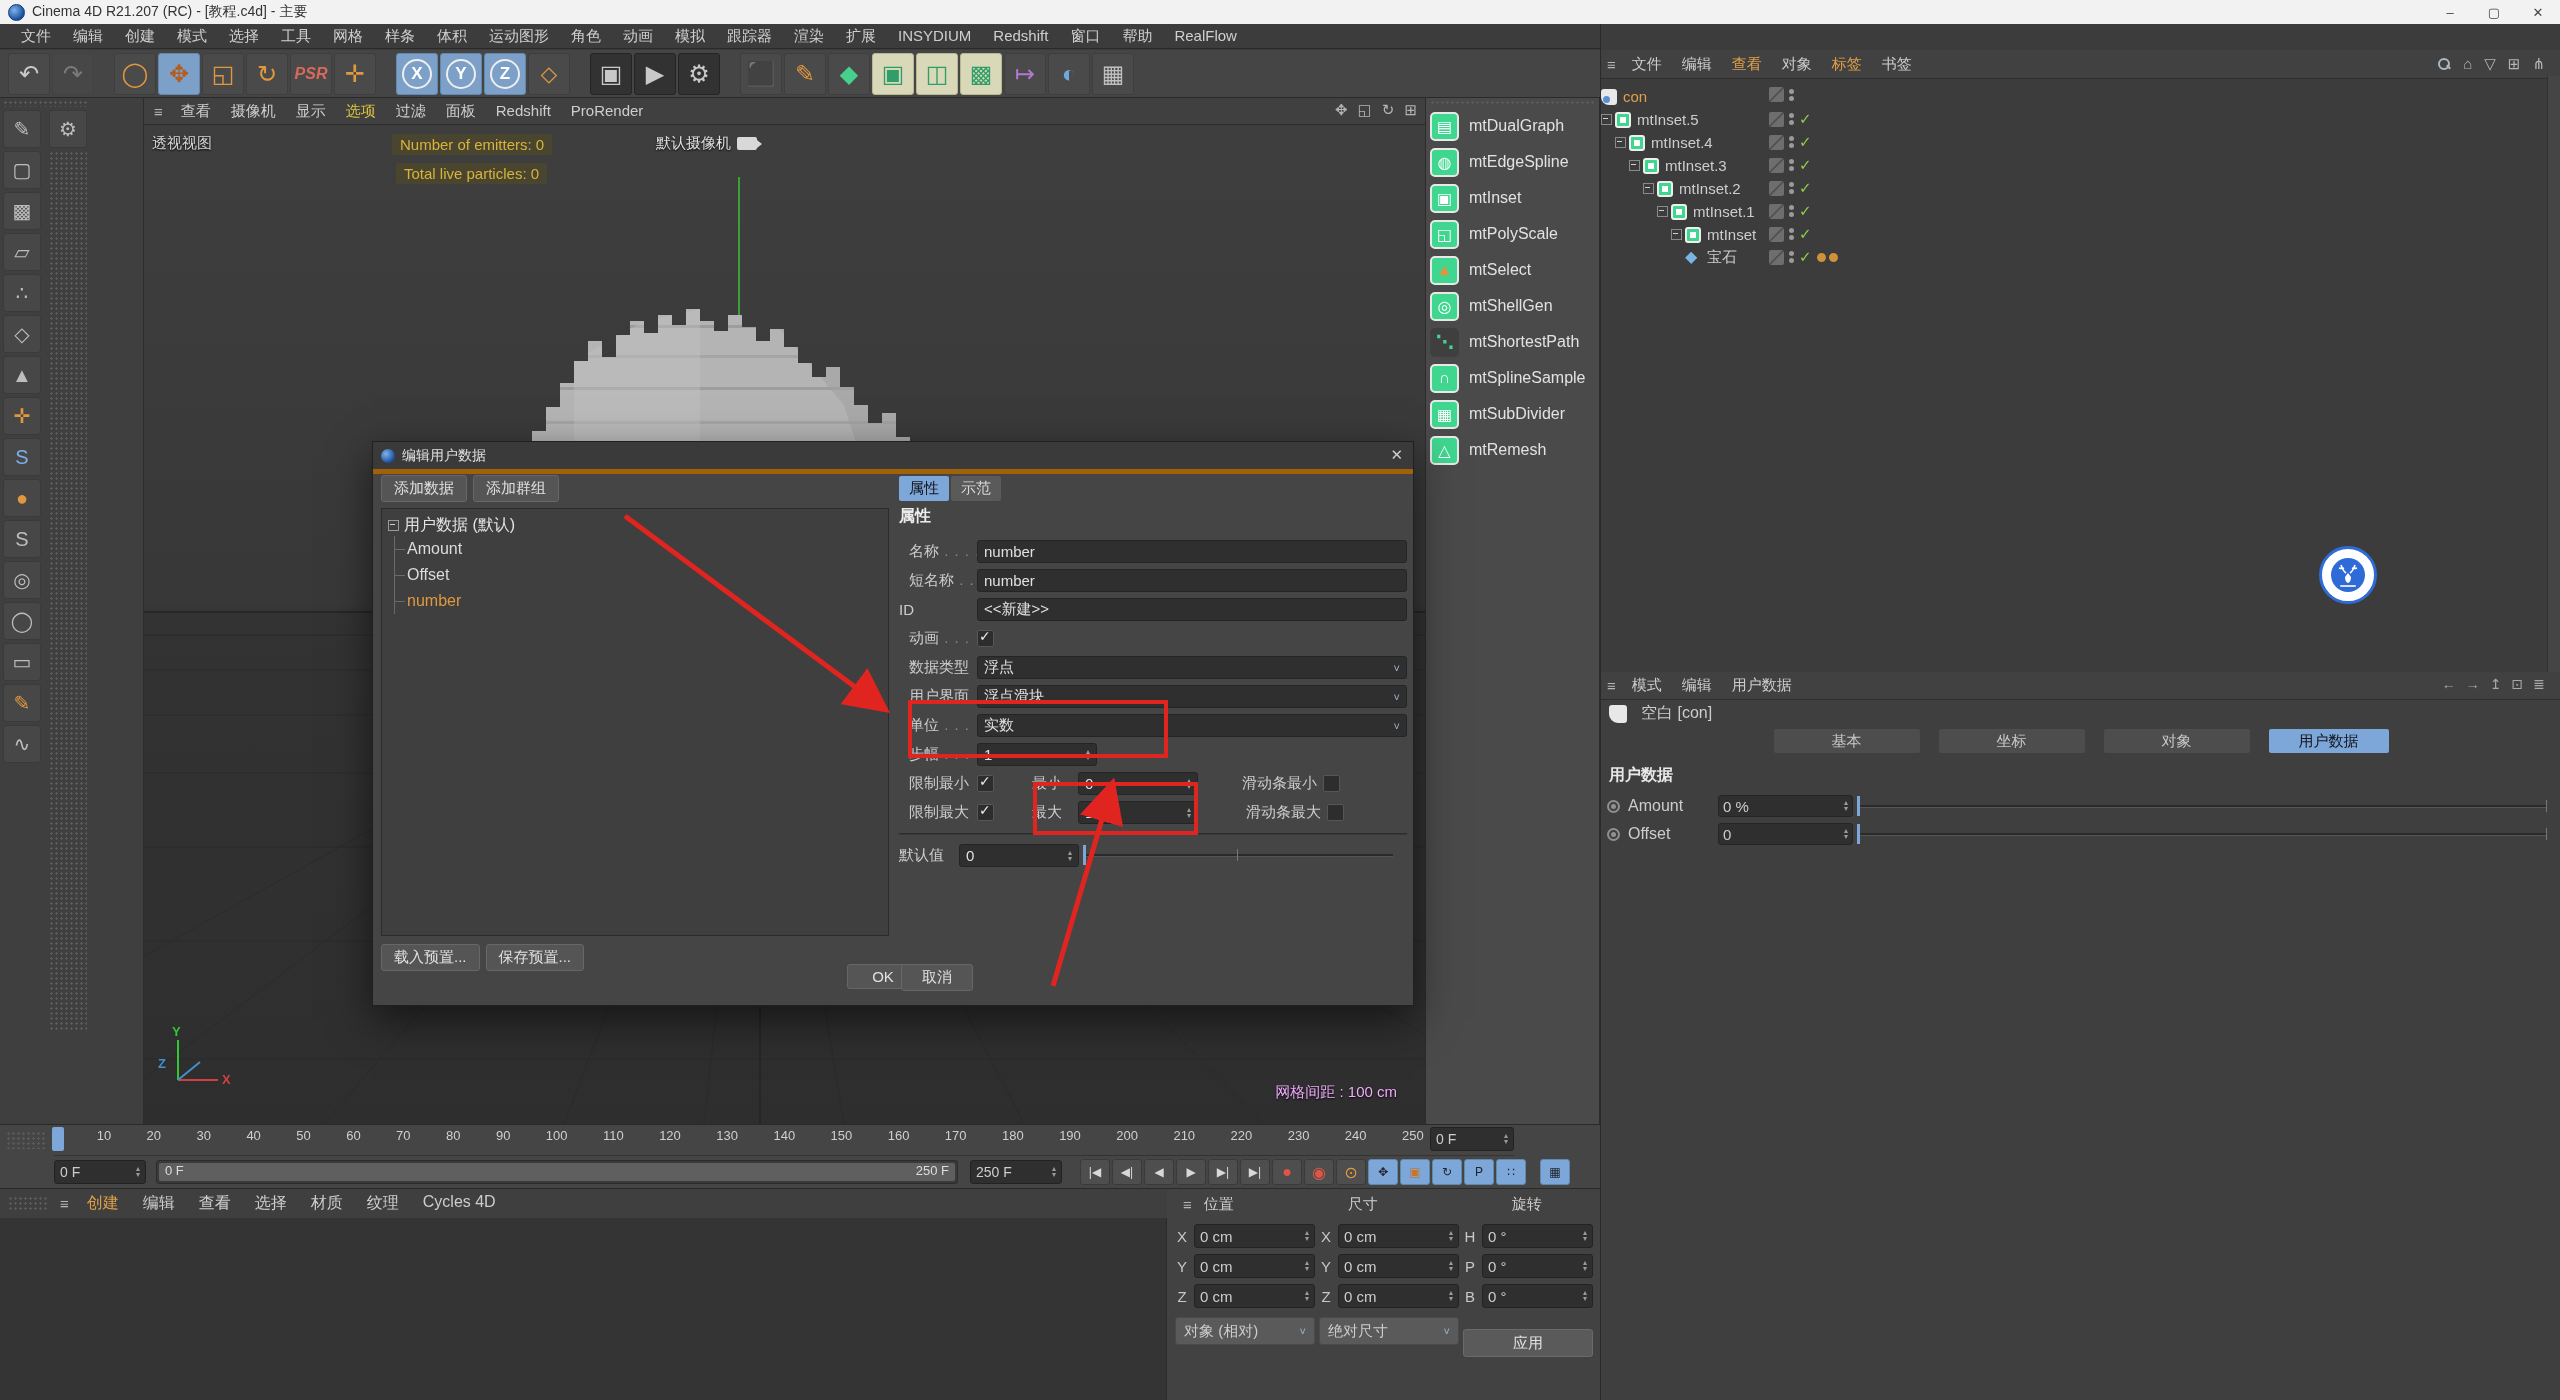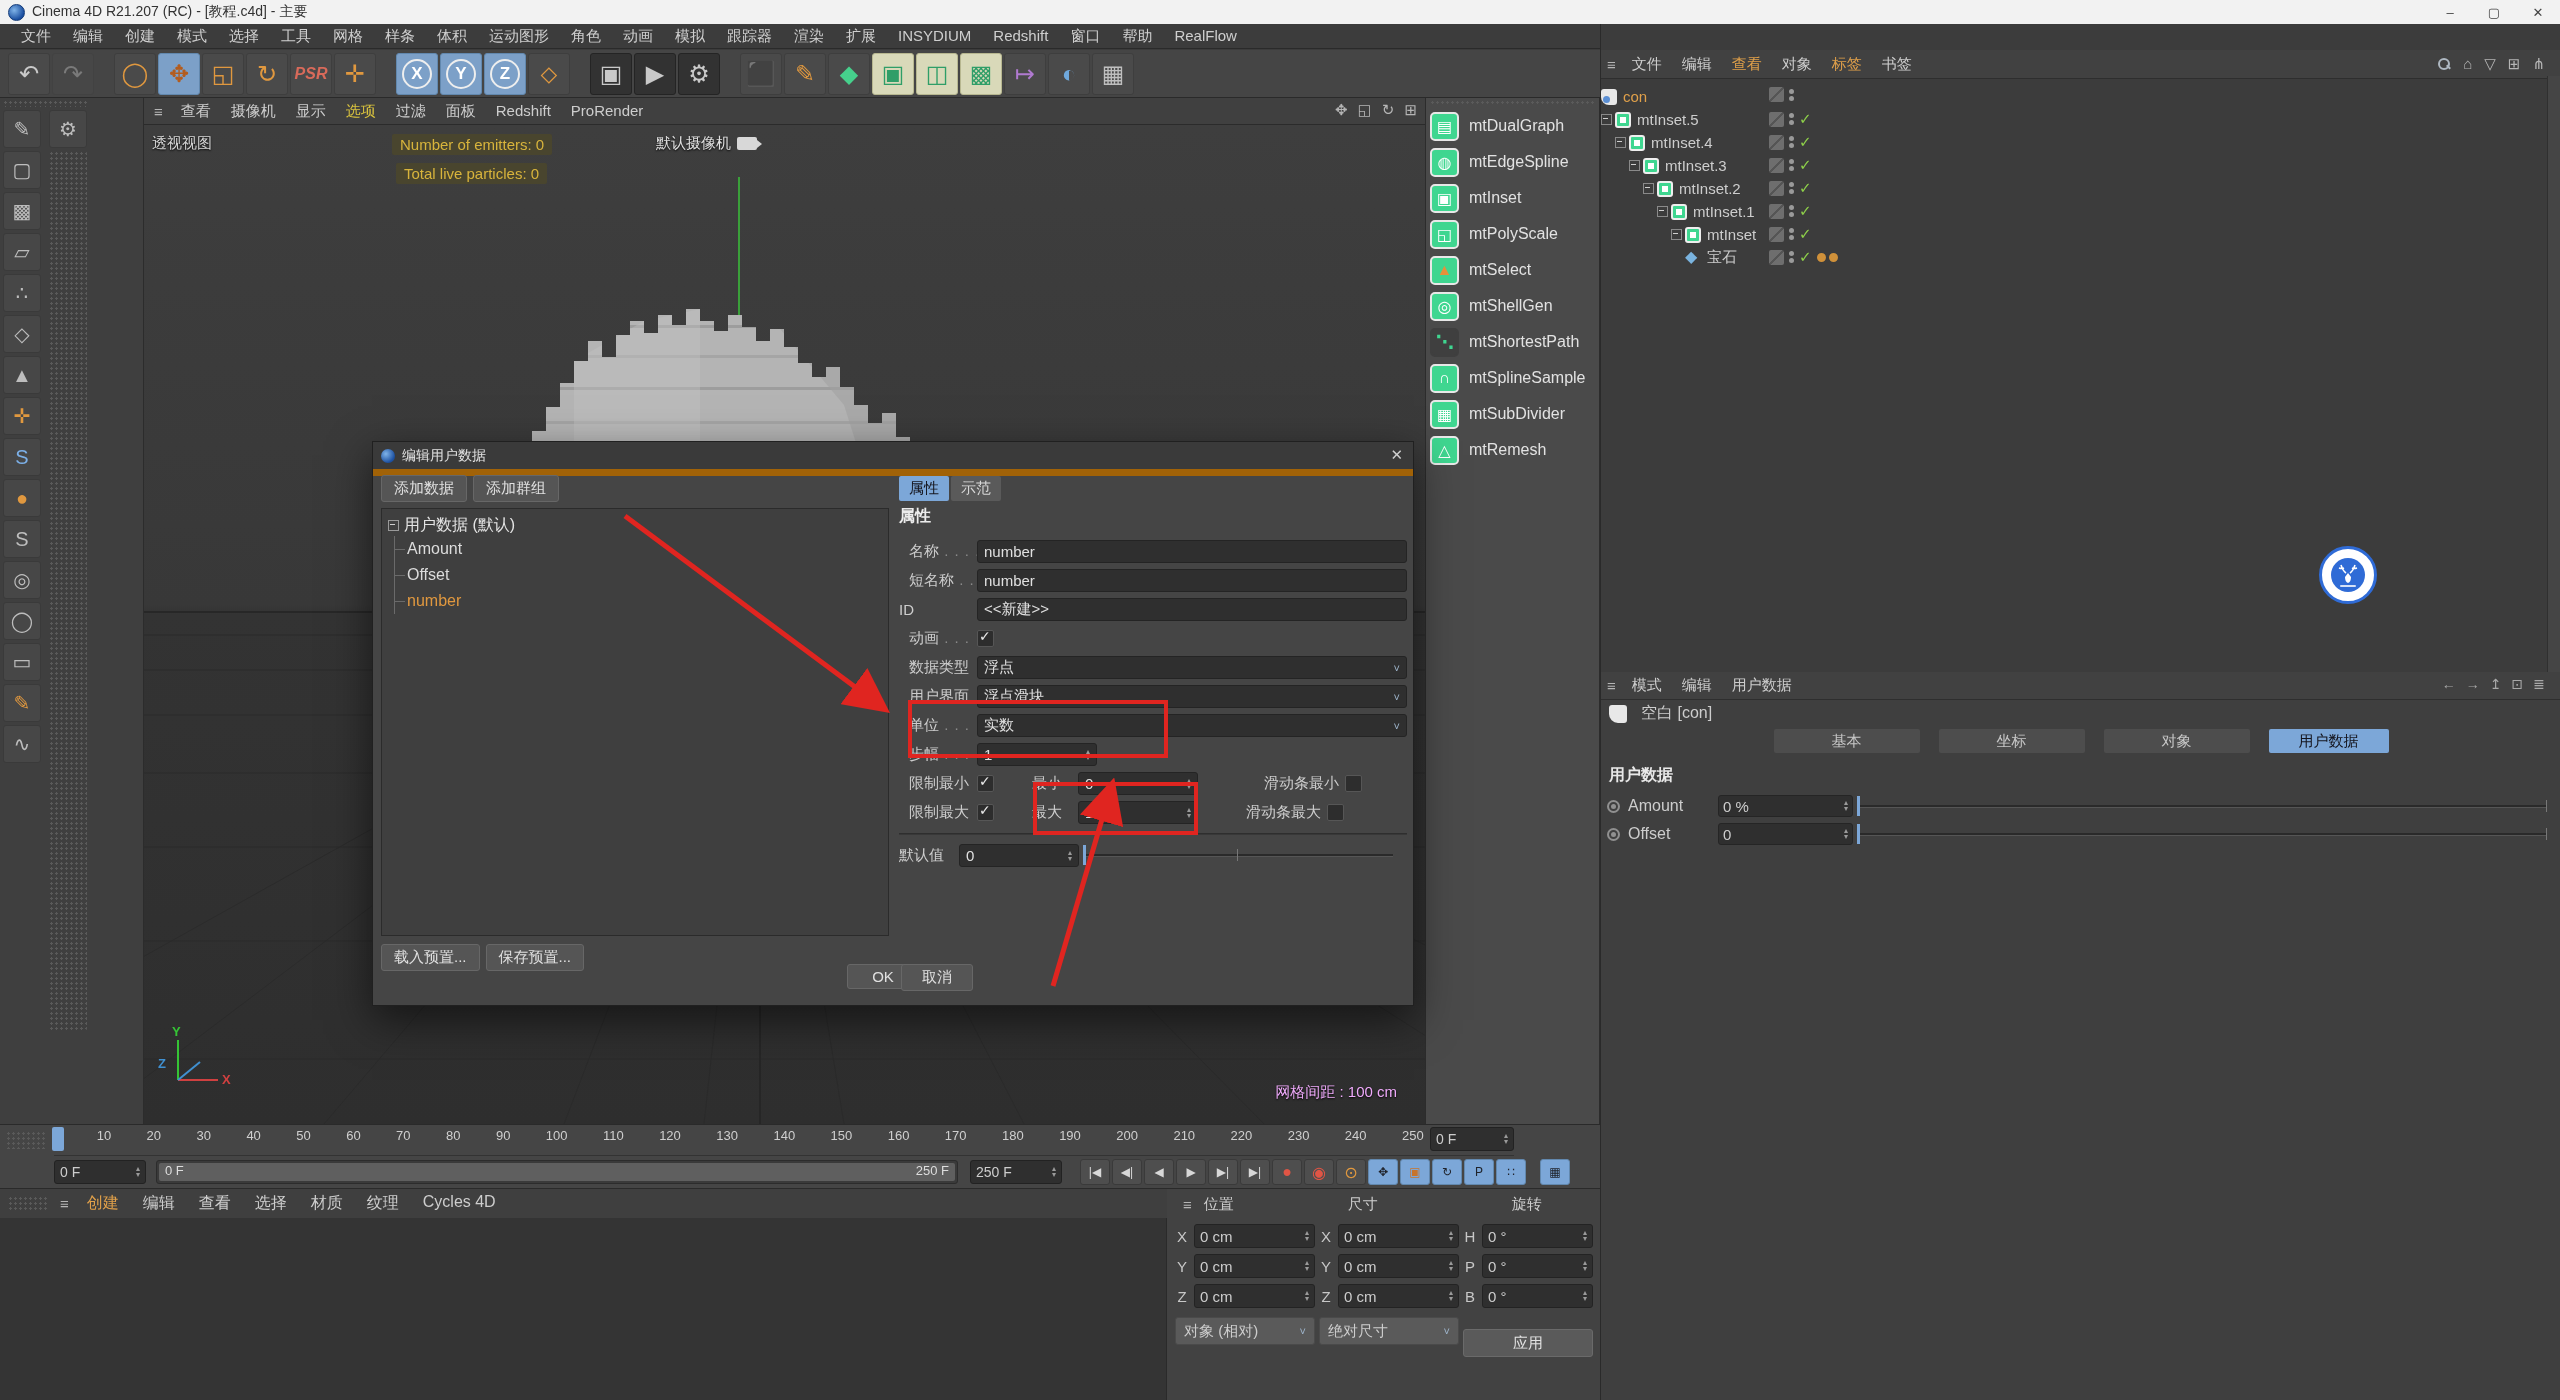--- a/index.html
+++ b/index.html
@@ -179,21 +179,21 @@
   .cfield{flex:1;height:24px;background:#2f2f2f;border:1px solid #232323;border-radius:3px;display:flex;
           align-items:center;justify-content:space-between;padding:0 5px;box-sizing:border-box;font-size:15px;}
   .cdrop{height:26px;background:#5a5a5a;border:1px solid #4a4a4a;border-radius:3px;display:flex;align-items:center;
          justify-content:space-between;padding:0 8px;font-size:15px;margin-top:6px;}
   .cbtn{height:26px;background:#5a5a5a;border:1px solid #6a6a6a;border-radius:3px;display:flex;align-items:center;
         justify-content:center;font-size:15px;margin-top:18px;color:#e2e2e2;}
 
   
   #dialog{left:372px;top:441px;width:1042px;height:565px;background:#454545;border:1px solid #202020;
           box-shadow:0 14px 40px rgba(0,0,0,.55);z-index:50;box-sizing:border-box;}
-  #dlgtitle{height:27px;background:#3a3a3a;border-bottom:7px solid #a16207;display:flex;align-items:center;padding:0 8px;gap:7px;}
+  #dlgtitle{height:27px;background:#3a3a3a;border-bottom:5px solid #a16207;display:flex;align-items:center;padding:0 8px;gap:7px;}
   #dlgtitle .dico{width:14px;height:14px;border-radius:50%;background:radial-gradient(circle at 35% 35%,#7fb3e8,#1b4fa0 70%);}
   #dlgtitle .dtxt{font-size:14px;color:#e2e2e2;}
   #dlgclose{position:absolute;right:10px;top:4px;color:#cfcfcf;font-size:15px;}
   .dlgbtn{background:#555555;border:1px solid #676767;border-radius:3px;color:#e0e0e0;font-size:15px;
           padding:3px 12px;display:inline-block;}
   #dlgtabs{position:absolute;left:526px;top:34px;display:flex;gap:2px;}
   .dtab{padding:3px 10px;font-size:15px;background:#5a5a5a;color:#d8d8d8;border-radius:2px;}
   .dtab[data-hl="sel"]{background:#7ca7d8;color:#15151d;}
   #dlgtree{position:absolute;left:8px;top:66px;width:508px;height:428px;background:#3f3f3f;border:1px solid #2b2b2b;box-sizing:border-box;}
   #dlgtree .troot{display:flex;align-items:center;gap:5px;padding:6px 0 0 6px;font-size:16px;color:#e4e4e4;}
@@ -1139,21 +1139,21 @@
         <span class="flbl ind">限制最小</span>
         <span class="cb checked"></span>
         <span class="flbl" style="width:46px;padding-left:38px;">最小</span>
         <span class="ffield short">
             <span>0</span>
             <span class="spin">
               <span>▴</span>
               <span>▾</span>
             </span>
           </span>
-        <span class="flbl" style="width:auto;padding-left:66px;">滑动条最小</span>
+        <span class="flbl" style="width:auto;padding-left:44px;">滑动条最小</span>
         <span class="cb" style="margin-left:6px;"></span>
       </div>
 
       <div class="frow">
         <span class="flbl ind">限制最大</span>
         <span class="cb checked"></span>
         <span class="flbl" style="width:46px;padding-left:38px;">最大</span>
         <span class="ffield short">
             <span>100</span>
             <span class="spin">

